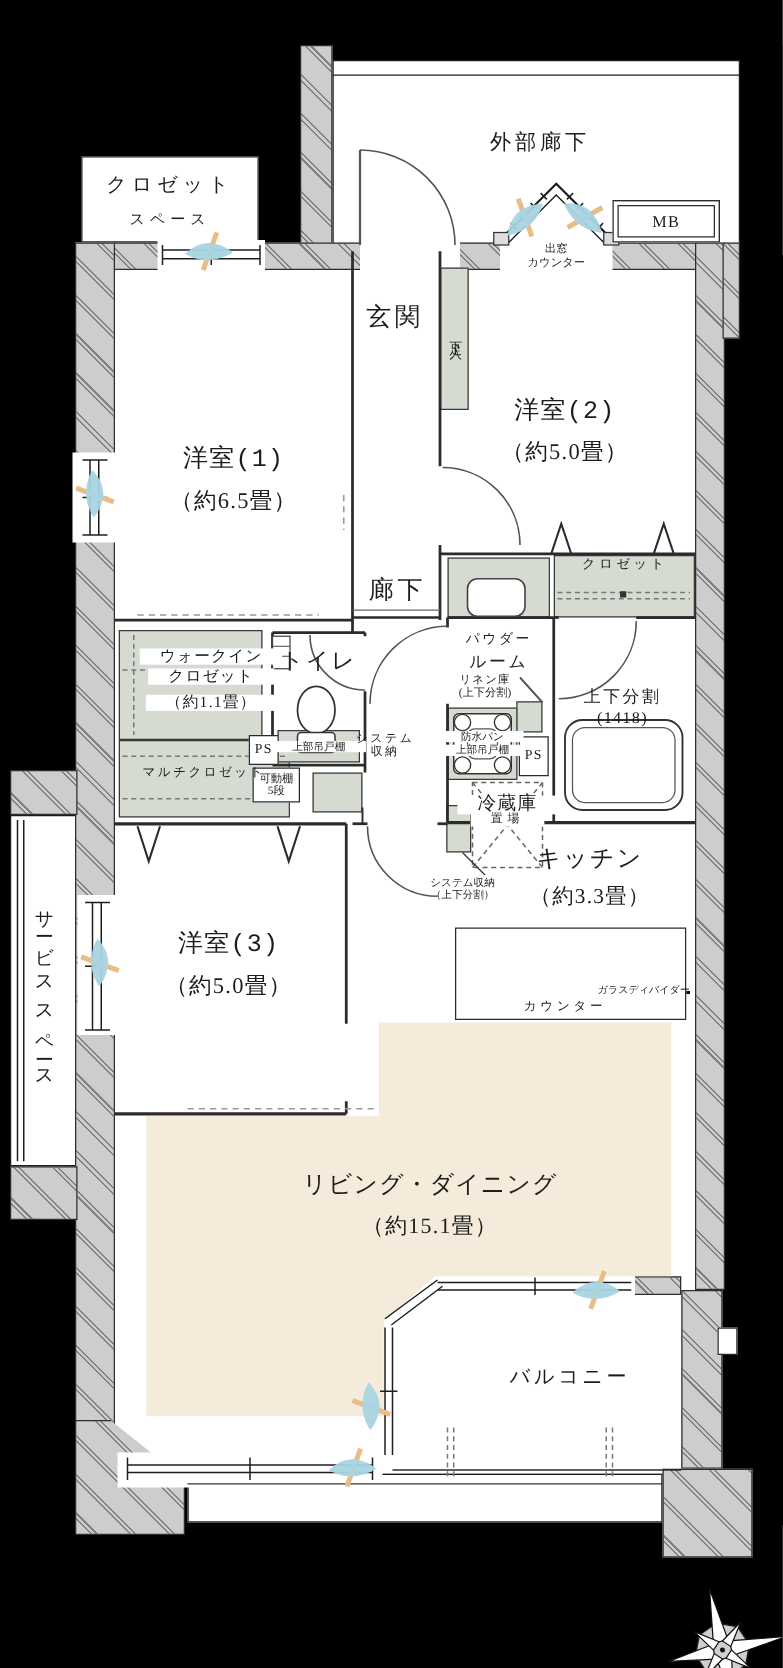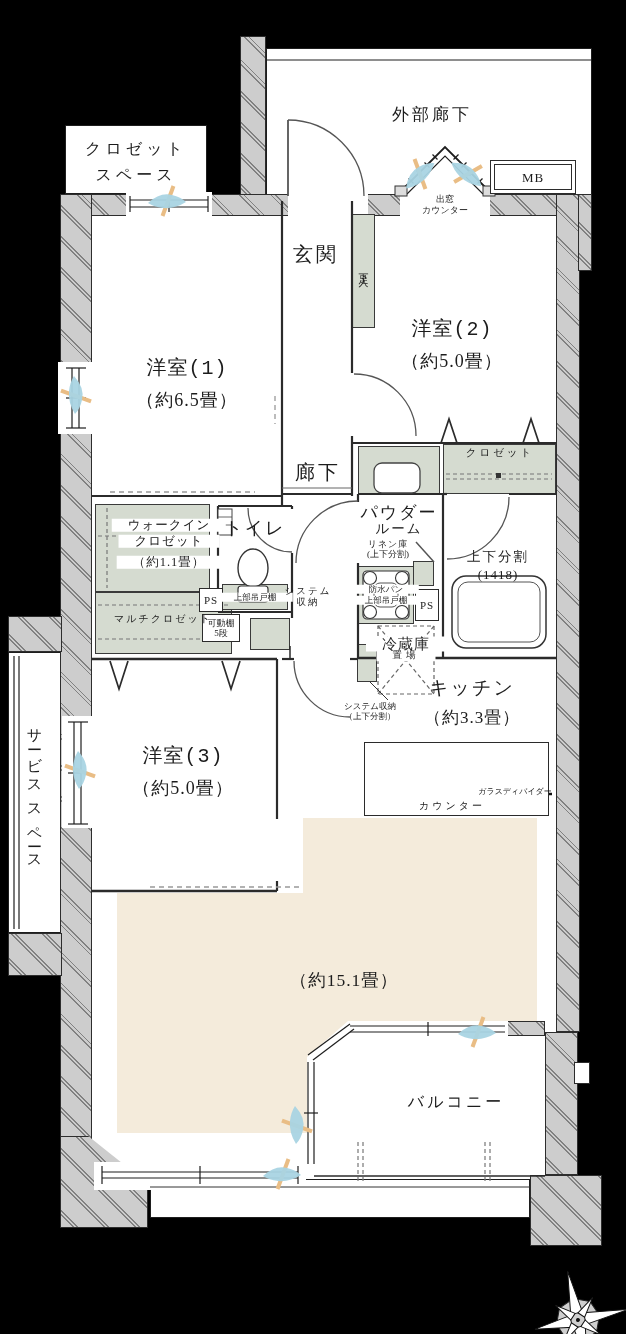--- a/index.html
+++ b/index.html
@@ -301,33 +301,33 @@
           <polygon points="0,27 4,6 -4,6"></polygon>
           <polygon points="-27,0 -6,-4 -6,4"></polygon>
         </g>
       </g>
       <circle cx="0" cy="0" r="2" fill="#111"></circle>
     </g>
   </svg>
 
   <div class="lbl mid" style="left:432px;top:78px;letter-spacing:3px;">外部廊下</div>
   <div class="lbl" style="left:136px;top:113px;font-size:16px;letter-spacing:4px;">クロゼット</div>
-  <div class="lbl" style="left:136px;top:139px;font-size:16px;letter-spacing:4px;">スペース</div>
+  <div class="lbl" style="left:136px;top:139px;font-size:12px;letter-spacing:4px;">スペース</div>
   <div class="lbl" style="left:533px;top:141px;font-size:13px;">MB</div>
   <div class="lbl" style="left:445px;top:163px;font-size:9px;letter-spacing:0;">出窓</div>
   <div class="lbl" style="left:445px;top:174px;font-size:9px;letter-spacing:0;">カウンター</div>
   <div class="lbl big" style="left:316px;top:220px;letter-spacing:3px;">玄関</div>
   <div class="lbl v" style="left:363px;top:232px;font-size:10px;letter-spacing:2px;">下足入</div>
   <div class="lbl big" style="left:187px;top:333px;">洋室(1)</div>
   <div class="lbl mid" style="left:187px;top:364px;font-size:18px;">（約6.5畳）</div>
   <div class="lbl big" style="left:452px;top:294px;">洋室(2)</div>
   <div class="lbl mid" style="left:452px;top:325px;font-size:18px;">（約5.0畳）</div>
   <div class="lbl big" style="left:318px;top:438px;letter-spacing:3px;">廊下</div>
   <div class="lbl" style="left:500px;top:417px;font-size:10.5px;letter-spacing:3px;">クロゼット</div>
-  <div class="lbl" style="left:399px;top:476px;font-size:17px;letter-spacing:2px;text-align:center;">パウダー</div>
+  <div class="lbl" style="left:399px;top:476px;font-size:11px;letter-spacing:2px;text-align:center;">パウダー</div>
   <div class="lbl" style="left:399px;top:493px;font-size:13.5px;letter-spacing:2px;">ルーム</div>
   <div class="lbl" style="left:388px;top:508px;font-size:9px;letter-spacing:1px;">リネン庫</div>
   <div class="lbl" style="left:388px;top:518px;font-size:9px;letter-spacing:0;">(上下分割)</div>
   <div class="lbl" style="left:498px;top:521px;font-size:13.5px;letter-spacing:2px;">上下分割</div>
   <div class="lbl" style="left:498px;top:538px;font-size:13px;">(1418)</div>
   <div class="lbl bg" style="left:169px;top:489px;font-size:12.5px;">ウォークイン</div>
   <div class="lbl bg" style="left:169px;top:505px;font-size:12.5px;">クロゼット</div>
   <div class="lbl bg" style="left:169px;top:526px;font-size:12.5px;">（約1.1畳）</div>
   <div class="lbl" style="left:255px;top:492px;font-size:18px;letter-spacing:2px;">トイレ</div>
   <div class="lbl" style="left:211px;top:564px;font-size:11px;">PS</div>
@@ -343,17 +343,18 @@
   <div class="lbl bg" style="left:406px;top:608px;font-size:15px;letter-spacing:1px;">冷蔵庫</div>
   <div class="lbl bg" style="left:406px;top:620px;font-size:9.5px;letter-spacing:4px;">置場</div>
   <div class="lbl" style="left:472px;top:651px;font-size:19px;letter-spacing:2px;">キッチン</div>
   <div class="lbl" style="left:472px;top:681px;font-size:17px;">（約3.3畳）</div>
   <div class="lbl" style="left:370px;top:670px;font-size:8.5px;letter-spacing:0;">システム収納</div>
   <div class="lbl" style="left:370px;top:680px;font-size:8.5px;letter-spacing:0;">（上下分割）</div>
   <div class="lbl" style="left:452px;top:770px;font-size:10px;letter-spacing:3px;">カウンター</div>
   <div class="lbl" style="left:515px;top:756px;font-size:8px;letter-spacing:0;">ガラスディバイダー</div>
   <div class="lbl big" style="left:183px;top:721px;">洋室(3)</div>
   <div class="lbl mid" style="left:183px;top:752px;font-size:18px;">（約5.0畳）</div>
+  <div class="lbl" style="left:344px;top:912px;font-size:19px;letter-spacing:1px;">リビング・ダイニング</div>
   <div class="lbl" style="left:344px;top:945px;font-size:17.5px;">（約15.1畳）</div>
   <div class="lbl" style="left:456px;top:1066px;font-size:16px;letter-spacing:3px;">バルコニー</div>
   <div class="lbl v" style="left:34px;top:757px;font-size:15px;letter-spacing:6px;">サービススペース</div>
 
 </div>
 
 </body></html>

